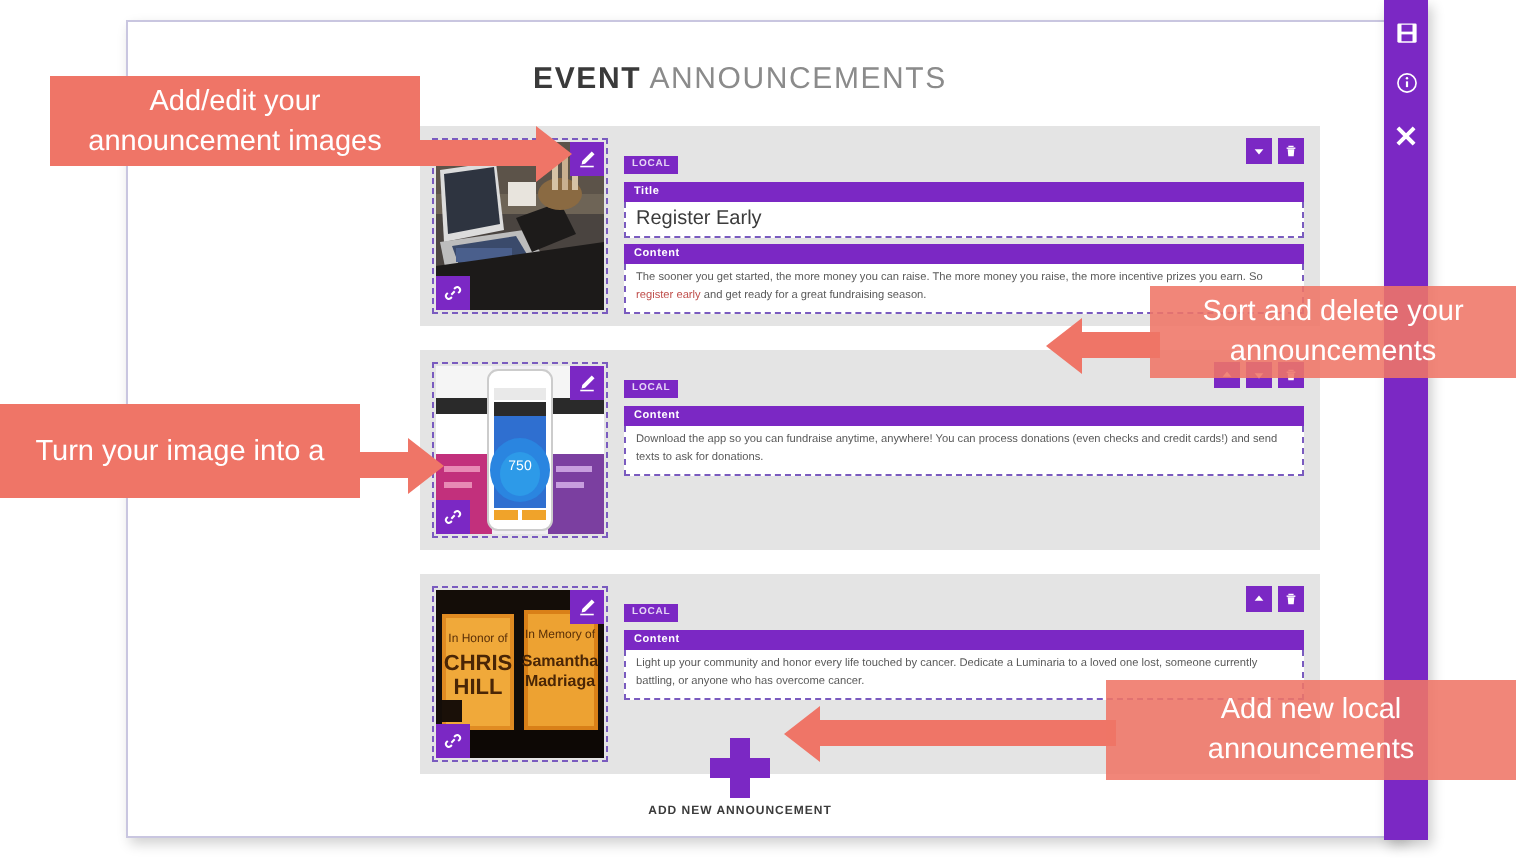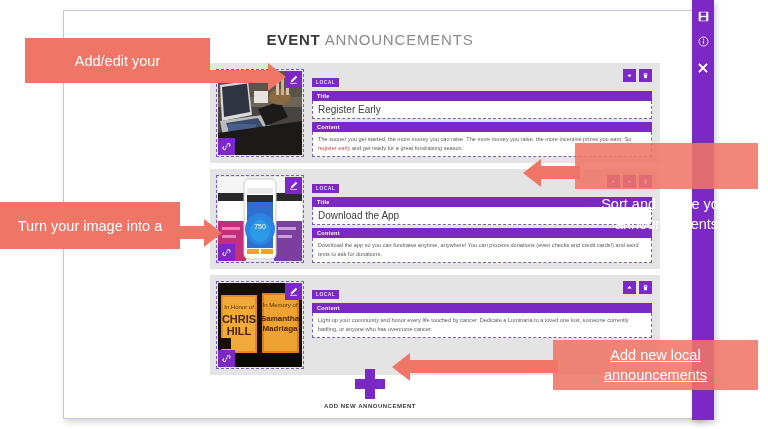--- a/index.html
+++ b/index.html
@@ -46,21 +46,21 @@
     color: #ffffff;
   }
   .side-btn svg { display:block; }
 
   
   .rows { position: absolute; left: 146px; top: 52px; width: 450px; }
   .ann-row {
     position: relative;
     background: #e4e4e4;
     padding: 6px 8px 6px 6px;
-    margin-bottom: 6px;
+    margin-bottom: 12px;
     display: flex;
     gap: 8px;
     min-height: 92px;
   }
 
   
   .img-cell {
     position: relative;
     width: 88px; height: 88px;
     outline: 1px dashed #7a5bbf;
@@ -311,26 +311,20 @@
             </div>
             <div class="act-btn">
               <svg width="7" height="7" viewBox="0 0 16 16" fill="#fff">
                   <path d="M5 2h6v1.5H5z"></path>
                   <path d="M3 4h10v1.6H3z"></path>
                   <path d="M4.2 6h7.6l-.7 8H4.9z"></path>
                 </svg>
             </div>
           </div>
 
-          <div class="field">
-            <div class="field-label">Title</div>
-            <div class="field-value">
-              <div class="field-title-text">Download the App</div>
-            </div>
-          </div>
 
           <div class="field">
             <div class="field-label">Content</div>
             <div class="field-value">
               <div class="field-content-text"><span>Download the app so you can fundraise anytime, anywhere! You can process donations (even checks and credit cards!) and send texts to ask for donations.</span></div>
             </div>
           </div>
         </div>
       </div>
 
@@ -419,37 +413,38 @@
       <svg width="12" height="12" viewBox="0 0 16 16" fill="none" stroke="#fff" stroke-width="2.6" stroke-linecap="square">
           <path d="M3.5 3.5l9 9M12.5 3.5l-9 9"></path>
         </svg>
     </div>
   </div>
 
   <div class="arrow-stem" style="left:200px; top:70px; width:70px;"></div>
   <div class="arrow-head-right" style="left:268px; top:62.5px;"></div>
   <div class="callout" style="left:25px; top:38px; width:185px; height:45px; flex-direction:column;justify-content:center;">
     <span>Add/edit your</span>
+    <span>announcement images</span>
   </div>
 
   <div class="arrow-stem" style="left:540px; top:166px; width:40px;"></div>
   <div class="arrow-head-left" style="left:523px; top:158.5px;"></div>
   <div class="callout translucent" style="left:575px; top:143px; width:183px; height:46px; flex-direction:column;"></div>
-  <div class="callout" style="left:575px; top:143px; width:183px; height:46px; flex-direction:column; background:transparent;margin-top:48px;">
+  <div class="callout" style="left:575px; top:143px; width:183px; height:46px; flex-direction:column; background:transparent;">
     <span>Sort and delete your</span>
     <span>announcements</span>
   </div>
 
   <div class="arrow-stem" style="left:170px; top:226px; width:40px;"></div>
   <div class="arrow-head-right" style="left:204px; top:218.5px;"></div>
   <div class="callout" style="left:0px; top:202px; width:180px; height:47px; flex-direction:row;">
     <span>Turn your image into a</span>
   </div>
 
   <div class="arrow-stem" style="left:408px; top:360px; width:150px;"></div>
   <div class="arrow-head-left" style="left:392px; top:352.5px;"></div>
   <div class="callout translucent" style="left:553px; top:340px; width:205px; height:50px; flex-direction:column;"></div>
-  <div class="callout" style="left:553px; top:340px; width:205px; height:50px; flex-direction:column; background:transparent;text-decoration:underline;">
+  <div class="callout" style="left:553px; top:340px; width:205px; height:50px; flex-direction:column; background:transparent;">
     <span>Add new local</span>
     <span>announcements</span>
   </div>
 
 </div>
 
 </body></html>

